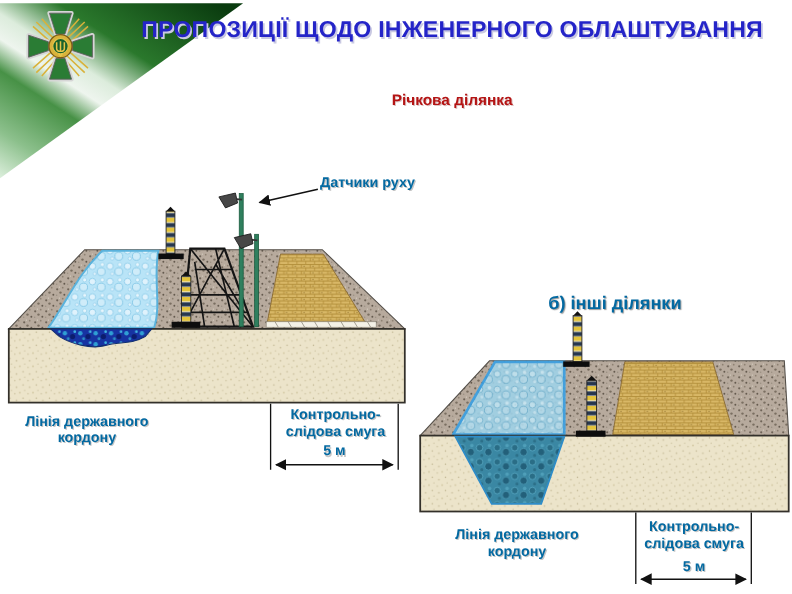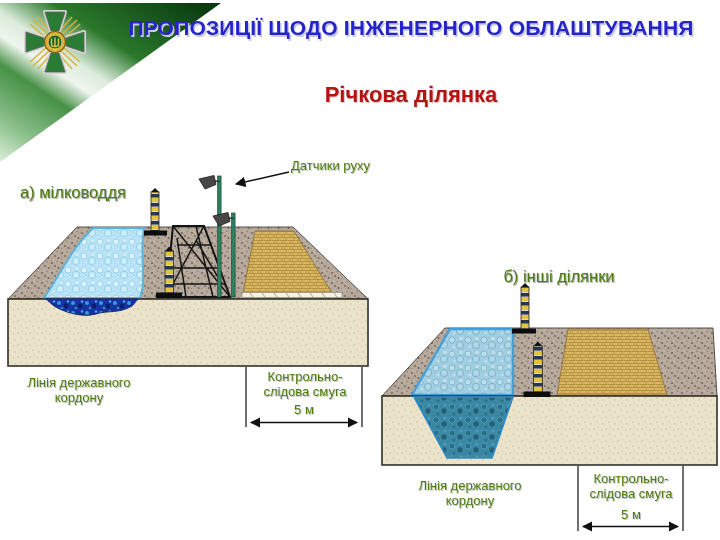--- a/index.html
+++ b/index.html
@@ -8,24 +8,24 @@
     font-family:"Liberation Sans","DejaVu Sans",sans-serif;
   }
   .art{position:absolute;left:0;top:0;width:720px;height:540px;}
   .title-block{
     position:absolute;left:105px;top:15px;width:612px;text-align:center;
     font-weight:bold;font-size:21px;line-height:1.27;color:#2424c8;
     text-shadow:1.5px 1.5px 0 #c9c9e2;letter-spacing:.2px;
   }
   .subtitle{
     position:absolute;left:105px;top:82px;width:612px;text-align:center;
-    font-weight:bold;font-size:22px;color:#b41414;text-shadow:1px 1px 0 #dcc4c4;
+    font-weight:bold;font-size:14px;color:#b41414;text-shadow:1px 1px 0 #dcc4c4;
   }
   .lbl{
-    position:absolute;font-weight:normal;color:#4d7c0f;text-align:center;
+    position:absolute;font-weight:bold;color:#0369a1;text-align:center;
     font-size:13px;line-height:1.13;text-shadow:1px 1px 0 rgba(150,150,150,.55);
   }
   .heading{font-size:16.5px;text-shadow:1px 1px 1px #9a9a9a;}
 </style>
 </head>
 <body>
 
 <div class="slide">
 
   <svg class="art" viewBox="0 0 720 540" xmlns="http://www.w3.org/2000/svg">
@@ -208,21 +208,20 @@
         <path d="M583,526.5 H678" stroke-width="1.4" marker-start="url(#mArr)" marker-end="url(#mArr)"></path>
       </g>
     </g>
   </svg>
 
   <div class="title-block">
     <div>ПРОПОЗИЦІЇ ЩОДО ІНЖЕНЕРНОГО ОБЛАШТУВАННЯ</div>
   </div>
   <div class="subtitle">Річкова ділянка</div>
 
-  <div class="lbl heading" style="left:20px;top:183px;width:170px;text-align:left;">а) мілководдя</div>
   <div class="lbl" style="left:291px;top:159px;width:110px;text-align:left;">Датчики руху</div>
   <div class="lbl" style="left:14px;top:376px;width:130px;">Лінія державного кордону</div>
   <div class="lbl" style="left:248px;top:370px;width:114px;">Контрольно-слідова смуга</div>
   <div class="lbl" style="left:246px;top:403px;width:116px;">5 м</div>
 
   <div class="lbl heading" style="left:477px;top:251px;width:164px;margin-top:16px;">б) інші ділянки</div>
   <div class="lbl" style="left:404px;top:479px;width:132px;">Лінія державного кордону</div>
   <div class="lbl" style="left:573px;top:472px;width:116px;">Контрольно-слідова смуга</div>
   <div class="lbl" style="left:578px;top:508px;width:106px;">5 м</div>
 </div>

